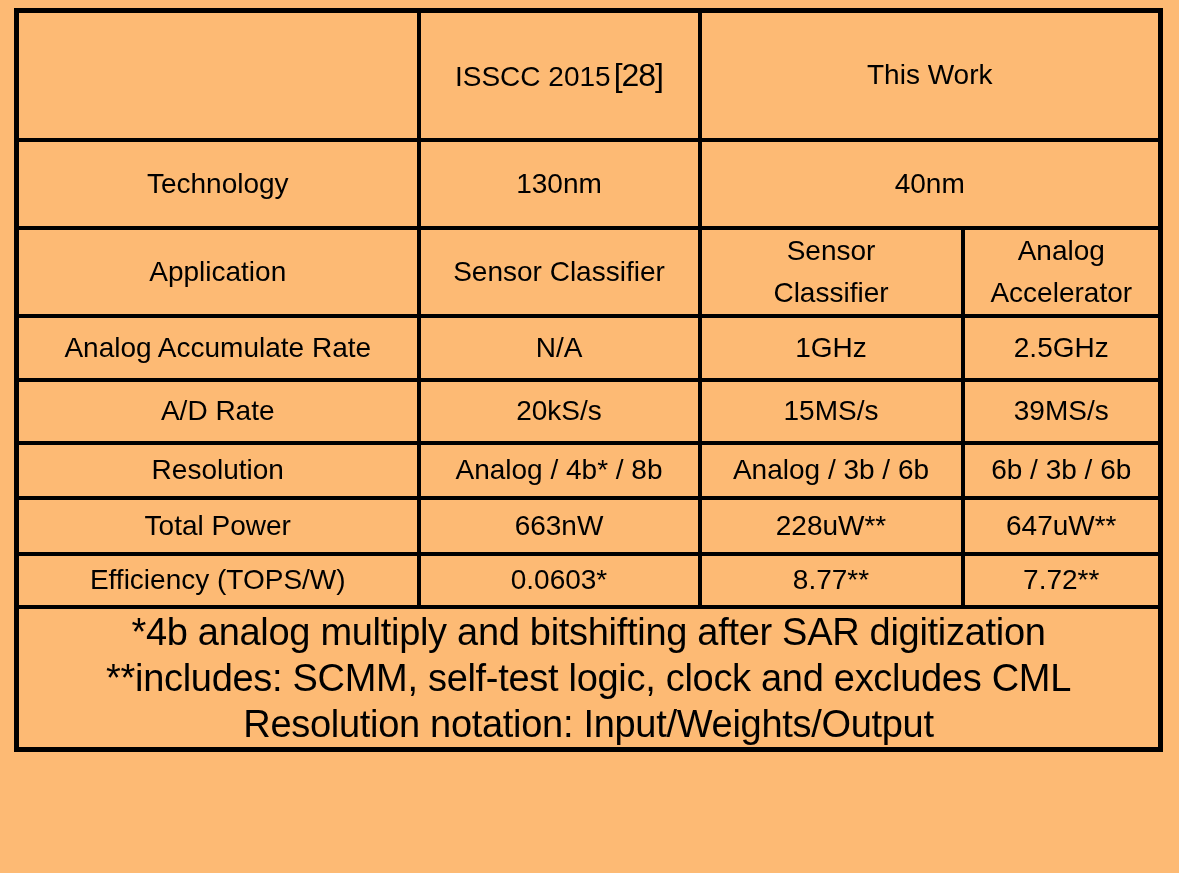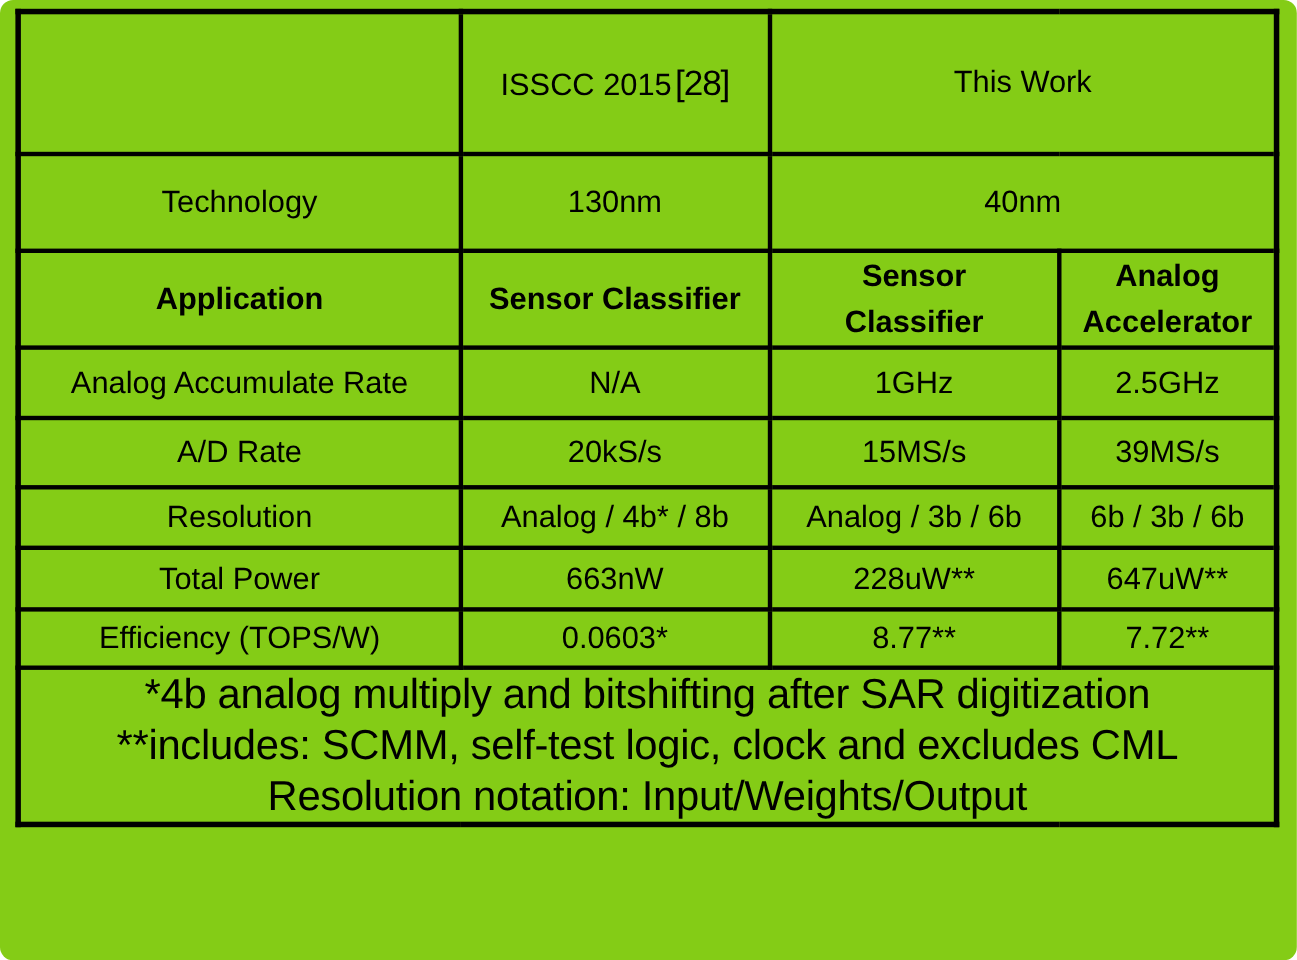--- a/index.html
+++ b/index.html
@@ -4,24 +4,23 @@
 <style>
   html, body {
     margin: 0;
     padding: 0;
     background: #ffffff;
   }
   .canvas {
     position: relative;
     width: 1179px;
     height: 873px;
-    background: #84cc16;
+    background: #fdba74;
     font-family: "Liberation Sans", sans-serif;
     color: #000000;
-    border-radius: 12px;
   }
   table.cmp {
     position: absolute;
     left: 14px;
     top: 8px;
     width: 1144px;
     border-collapse: collapse;
     table-layout: fixed;
     border: 5px solid #000000;
   }
@@ -29,21 +28,21 @@
     border: 4px solid #000000;
     text-align: center;
     vertical-align: middle;
     font-size: 28px;
     padding: 0;
     overflow: hidden;
   }
   
   tr.r0  { height: 129px; }
   tr.r1  { height: 88px; }
-  tr.r2  { height: 85px; font-weight: bold; }
+  tr.r2  { height: 85px; }
   tr.r3  { height: 54px; }
   tr.r4  { height: 64px; }
   tr.r5  { height: 63px; }
   tr.r6  { height: 55px; }
   tr.r7  { height: 51px; }
   tr.r8  { height: 56px; }
   tr.r9  { height: 53px; }
   tr.rfoot { height: 143px; }
 
   td.vb { vertical-align: bottom; padding-bottom: 7px; }

